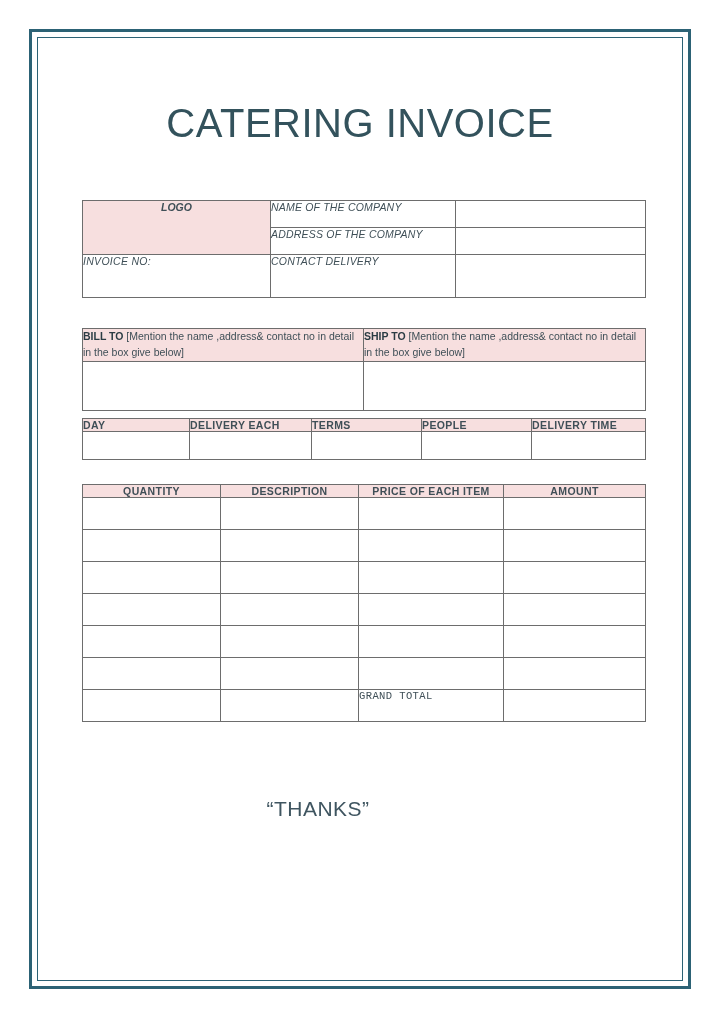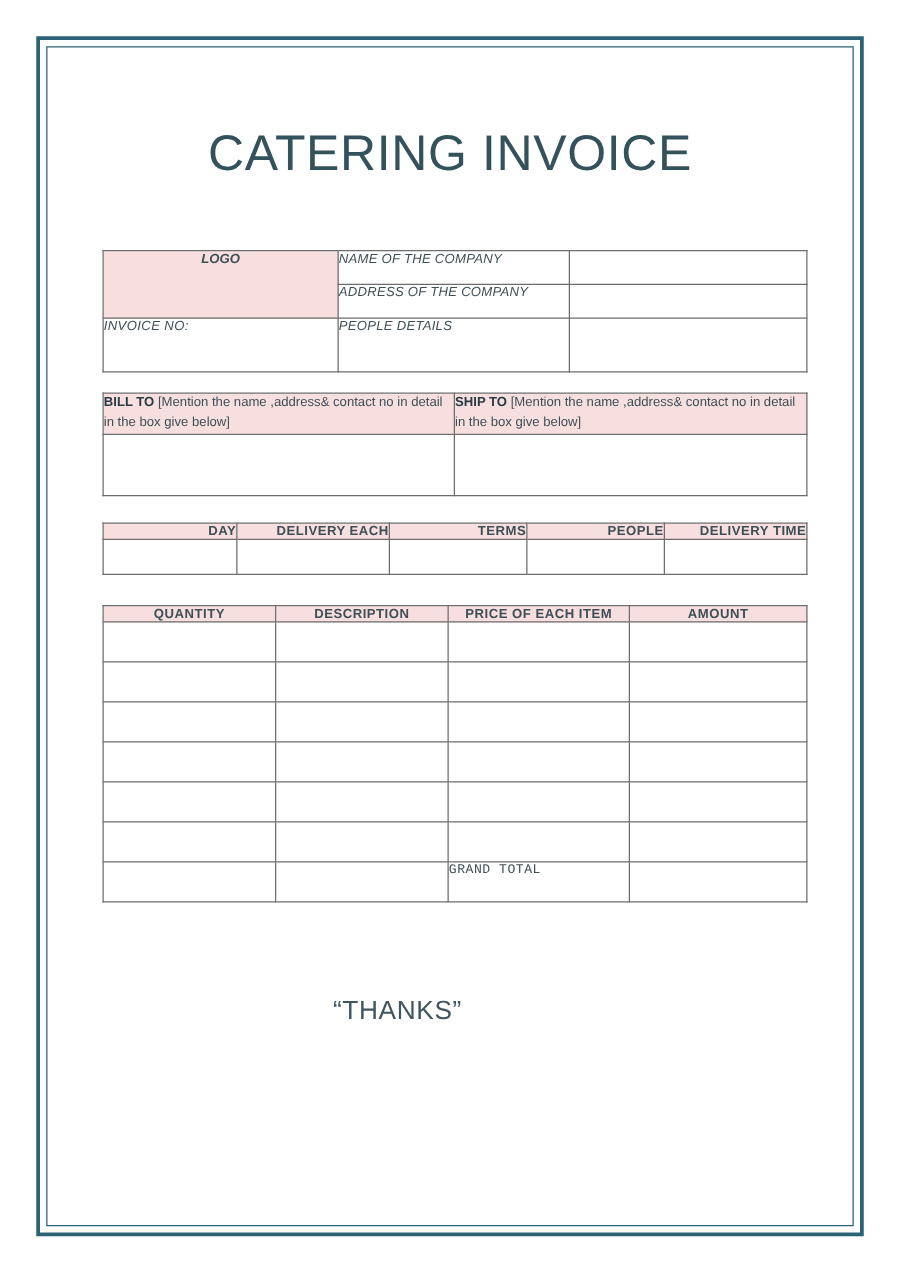--- a/index.html
+++ b/index.html
@@ -100,37 +100,37 @@
   }
   .company-cell {
     vertical-align: top;
     padding: 6px 0 0 8px;
     font-size: 10.5px;
     color: #3f4f57;
     letter-spacing: 0.2px;
   }
 
   
-  #billship-table { top: 314px; }
+  #billship-table { top: 328px; }
   .billship-head {
     padding: 5px 8px 5px 8px;
     line-height: 1.5;
     font-size: 10px;
     color: #3f4f57;
   }
   .billship-head .lbl {
     font-weight: bold;
     color: #2b3c44;
   }
   .billship-body { height: 48px; }
 
   
   #detail-table { top: 418px; }
   .detail-head {
-    text-align: right;
+    text-align: left;
     font-weight: bold;
     font-size: 10px;
     letter-spacing: 0.4px;
     color: #3f4f57;
     padding: 9px 2px 9px 2px;
   }
   .detail-body { height: 27px; }
 
   
   #items-table { top: 484px; }
@@ -187,21 +187,21 @@
         <td rowspan="2" class="logo-cell pink">LOGO</td>
         <td class="company-cell">NAME OF THE COMPANY</td>
         <td class="cell-pad"></td>
       </tr>
       <tr>
         <td class="company-cell">ADDRESS OF THE COMPANY</td>
         <td class="cell-pad"></td>
       </tr>
       <tr>
         <td class="invoice-no-cell" style="height:42px">INVOICE NO:</td>
-        <td class="company-cell">PEOPLE DETAILS</td>
+        <td class="company-cell">CONTACT DELIVERY</td>
         <td class="cell-pad"></td>
       </tr>
     </tbody>
   </table>
 
   <table class="inv-table" id="billship-table">
     <colgroup>
       <col style="width:281px">
       <col style="width:282px">
     </colgroup>

